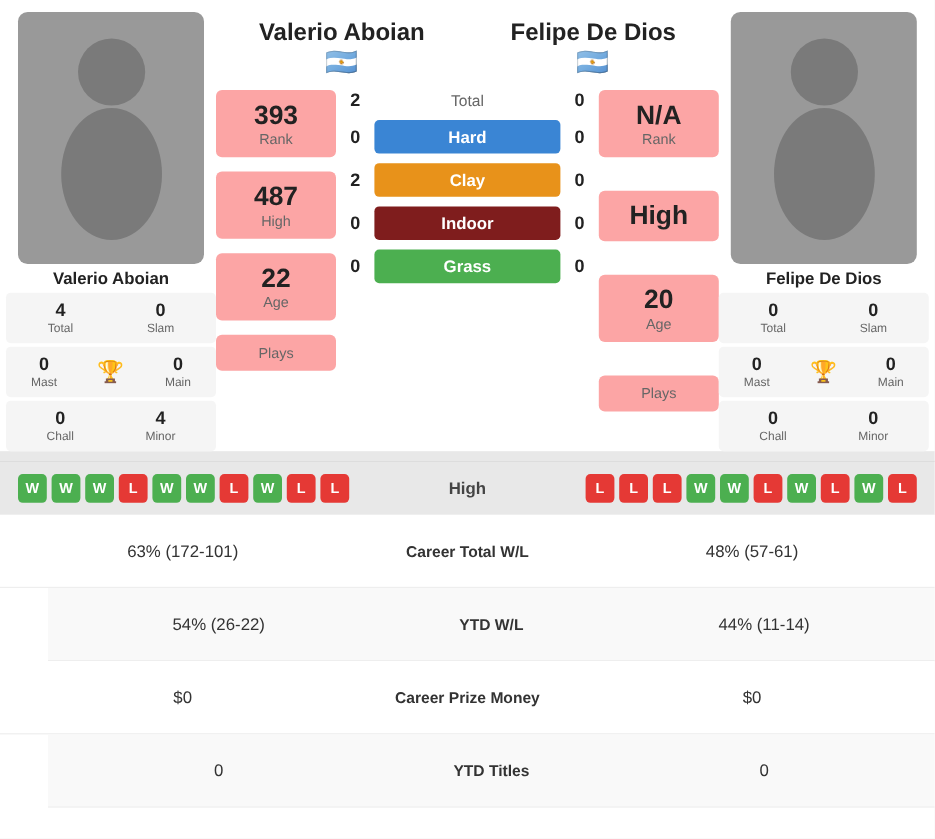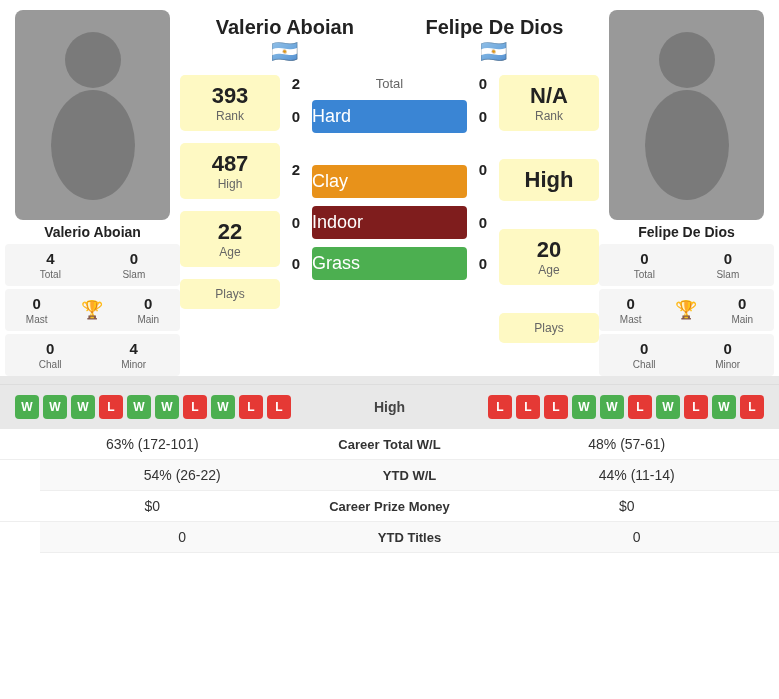--- a/index.html
+++ b/index.html
@@ -13,52 +13,52 @@
     .stat-item { display: flex; flex-direction: column; align-items: center; gap: 2px; }
     .stat-value { font-size: 15px; font-weight: bold; color: #222; }
     .stat-label { font-size: 10px; color: #666; }
 
     .trophy-icon { color: #e8c840; font-size: 18px; }
     .stats-value-big { font-size: 22px; font-weight: bold; color: #222; }
     .stats-label-small { font-size: 12px; color: #666; }
 
     .surface-row { display: flex; align-items: center; justify-content: space-between; margin: 4px 0; }
     .surface-score { font-size: 15px; font-weight: bold; color: #222; width: 20px; text-align: center; }
-    .surface-btn { flex: 1; padding: 6px 0; border-radius: 4px; color: #fff; font-size: 18px; font-weight: normal; margin: 0 6px; }
+    .surface-btn { flex: 1; text-align: center; padding: 6px 0; border-radius: 4px; color: #fff; font-size: 14px; font-weight: bold; margin: 0 6px; }
     .btn-hard { background: #3a85d4; }
-    .btn-clay { background: #e8921a; margin-top: 24px; }
+    .btn-clay { background: #e8921a; }
     .btn-indoor { background: #7f1d1d; }
     .btn-grass { background: #4caf50; }
 
     
     .form-section { background: #e8e8e8; padding: 10px 15px; display: flex; align-items: center; justify-content: space-between; border-top: 1px solid #ddd; }
     .form-badges { display: flex; gap: 4px; flex-wrap: wrap; }
     .form-badge { width: 24px; height: 24px; border-radius: 4px; display: flex; align-items: center; justify-content: center; font-size: 12px; font-weight: bold; color: #fff; }
     .badge-w { background: #4caf50; }
     .badge-l { background: #e53935; }
     .form-label { font-size: 14px; color: #444; font-weight: bold; }
 
     
     .stats-table { width: 100%; }
-    .stats-row { display: flex; align-items: center; padding: 7px 15px; border-bottom: 1px solid #eee; background: #fff; }
+    .stats-row { display: flex; align-items: center; padding: 22px 15px; border-bottom: 1px solid #eee; background: #fff; }
     .stats-row.alt { background: #f9f9f9; margin-left: 40px; }
     .stats-left-val { flex: 1; text-align: center; font-size: 14px; color: #333; }
     .stats-center-label { width: 200px; text-align: center; font-size: 13px; font-weight: bold; color: #333; }
     .stats-right-val { flex: 1; text-align: center; font-size: 14px; color: #333; }
 
     .h-separator { height: 8px; background: #e8e8e8; }
 
     
     .comparison-top { display: flex; flex-direction: row; width: 100%; padding: 10px 5px 0; }
 
     .col-player-left { display: flex; flex-direction: column; align-items: center; width: 175px; flex-shrink: 0; }
     .col-player-right { display: flex; flex-direction: column; align-items: center; width: 175px; flex-shrink: 0; }
     .col-center { flex: 1; display: flex; flex-direction: column; align-items: center; }
 
-    .inner-stats-box { background: #fef9c3; border-radius: 5px; padding: 8px 10px; width: 100px; text-align: center; margin: 4px 0; }
+    .inner-stats-box { background: #fca5a5; border-radius: 5px; padding: 8px 10px; width: 100px; text-align: center; margin: 4px 0; }
 
     .player-photo-box { width: 155px; height: 210px; background: #999; border-radius: 8px; display: flex; align-items: center; justify-content: center; }
 
     .silhouette-svg { opacity: 0.6; }
   </style>
 </head>
 <body>
 
 <div class="main-container">
 

